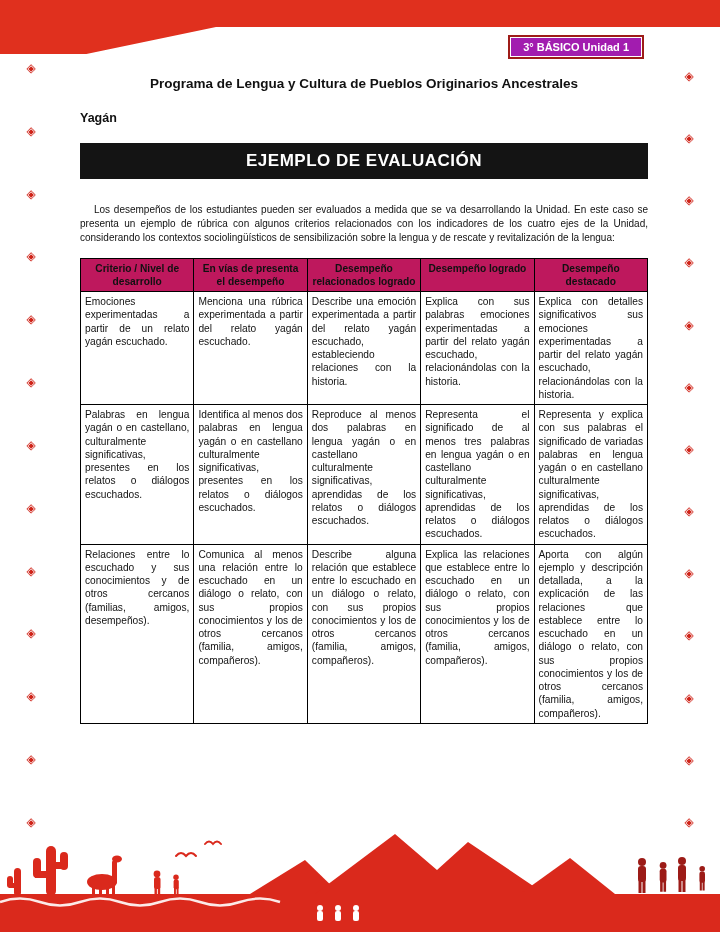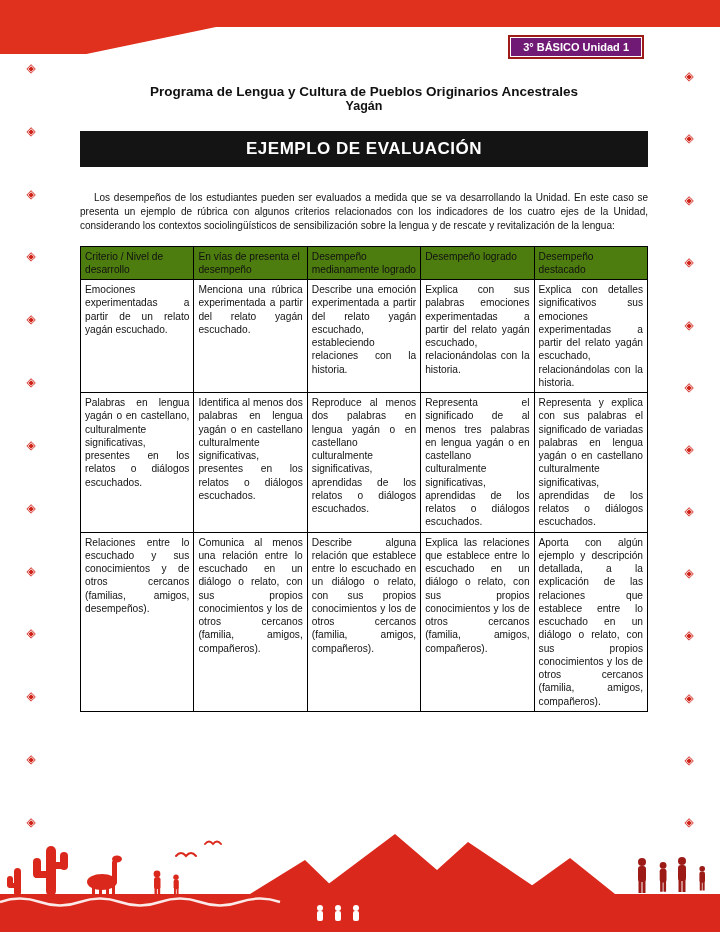--- a/index.html
+++ b/index.html
@@ -13,61 +13,61 @@
   }
 
   
   .top-band{
     position:absolute; top:0; left:0; width:720px; height:54px;
     background:#e0301e;
     clip-path:polygon(0 0, 100% 0, 100% 50%, 30% 50%, 12% 100%, 0 100%);
   }
   .badge{
     position:absolute; top:37px; right:78px;
-    background:#701a75; color:#fff;
+    background:#a21caf; color:#fff;
     font-size:11px; font-weight:bold;
     padding:3px 12px;
     border:1px solid #ffffff;
     box-shadow:0 0 0 2px #9e1c18;
     white-space:nowrap;
   }
 
   
   .ornaments{
     position:absolute; top:62px; bottom:104px; width:18px;
     display:flex; flex-direction:column; justify-content:space-between;
     align-items:center; z-index:3;
   }
   .ornaments.left{ left:22px; }
   .ornaments.right{ right:22px; top:70px; }
   .diamond{ color:#cf2318; font-size:12px; line-height:1; }
 
   
-  .content{ position:absolute; left:80px; top:80px; width:568px; }
+  .content{ position:absolute; left:80px; top:72px; width:568px; }
   .title{ text-align:center; font-weight:bold; font-size:13.5px; margin-top:4px; }
-  .subtitle{ text-align:center; font-weight:bold; font-size:12.5px; }
+  .subtitle{ font-weight:bold; font-size:12.5px; margin-top:20px; }
   .banner{
     margin-top:18px; background:#141414; color:#ffffff;
     text-align:center; font-weight:bold; font-size:17px;
     letter-spacing:.5px; padding:8px 0;
   }
   .intro{
     margin-top:24px; font-size:10px; line-height:1.42;
     text-align:justify; text-indent:14px;
   }
 
   
   table{ margin-top:12px; width:100%; border-collapse:collapse; table-layout:fixed; }
   th,td{
     border:1px solid #000;
     font-size:10.2px; line-height:1.3;
     padding:3px 4px; vertical-align:top;
     word-wrap:break-word;
   }
-  th{ background:#4d7c0f; font-weight:normal; text-align:left; }
+  th{ background:#be185d; font-weight:bold; text-align:center; }
   td{ text-align:justify; }
 
   
   .footer{ position:absolute; left:0; bottom:0; z-index:1; }
 </style>
 </head>
 <body>
 
 <div class="top-band"></div>
 
@@ -115,21 +115,21 @@
     <span>EJEMPLO DE EVALUACIÓN</span>
   </div>
 
   <p class="intro">Los desempeños de los estudiantes pueden ser evaluados a medida que se va desarrollando la Unidad. En este caso se presenta un ejemplo de rúbrica con algunos criterios relacionados con los indicadores de los cuatro ejes de la Unidad, considerando los contextos sociolingüísticos de sensibilización sobre la lengua y de rescate y revitalización de la lengua:</p>
 
   <table>
     <thead>
       <tr>
         <th>Criterio / Nivel de desarrollo</th>
         <th>En vías de presenta el desempeño</th>
-        <th>Desempeño medianamente logrado</th>
+        <th>Desempeño relacionados logrado</th>
         <th>Desempeño logrado</th>
         <th>Desempeño destacado</th>
       </tr>
     </thead>
     <tbody>
       <tr>
         <td>Emociones experimentadas a partir de un relato yagán escuchado.</td>
         <td>Menciona una rúbrica experimentada a partir del relato yagán escuchado.</td>
         <td>Describe una emoción experimentada a partir del relato yagán escuchado, estableciendo relaciones con la historia.</td>
         <td>Explica con sus palabras emociones experimentadas a partir del relato yagán escuchado, relacionándolas con la historia.</td>

